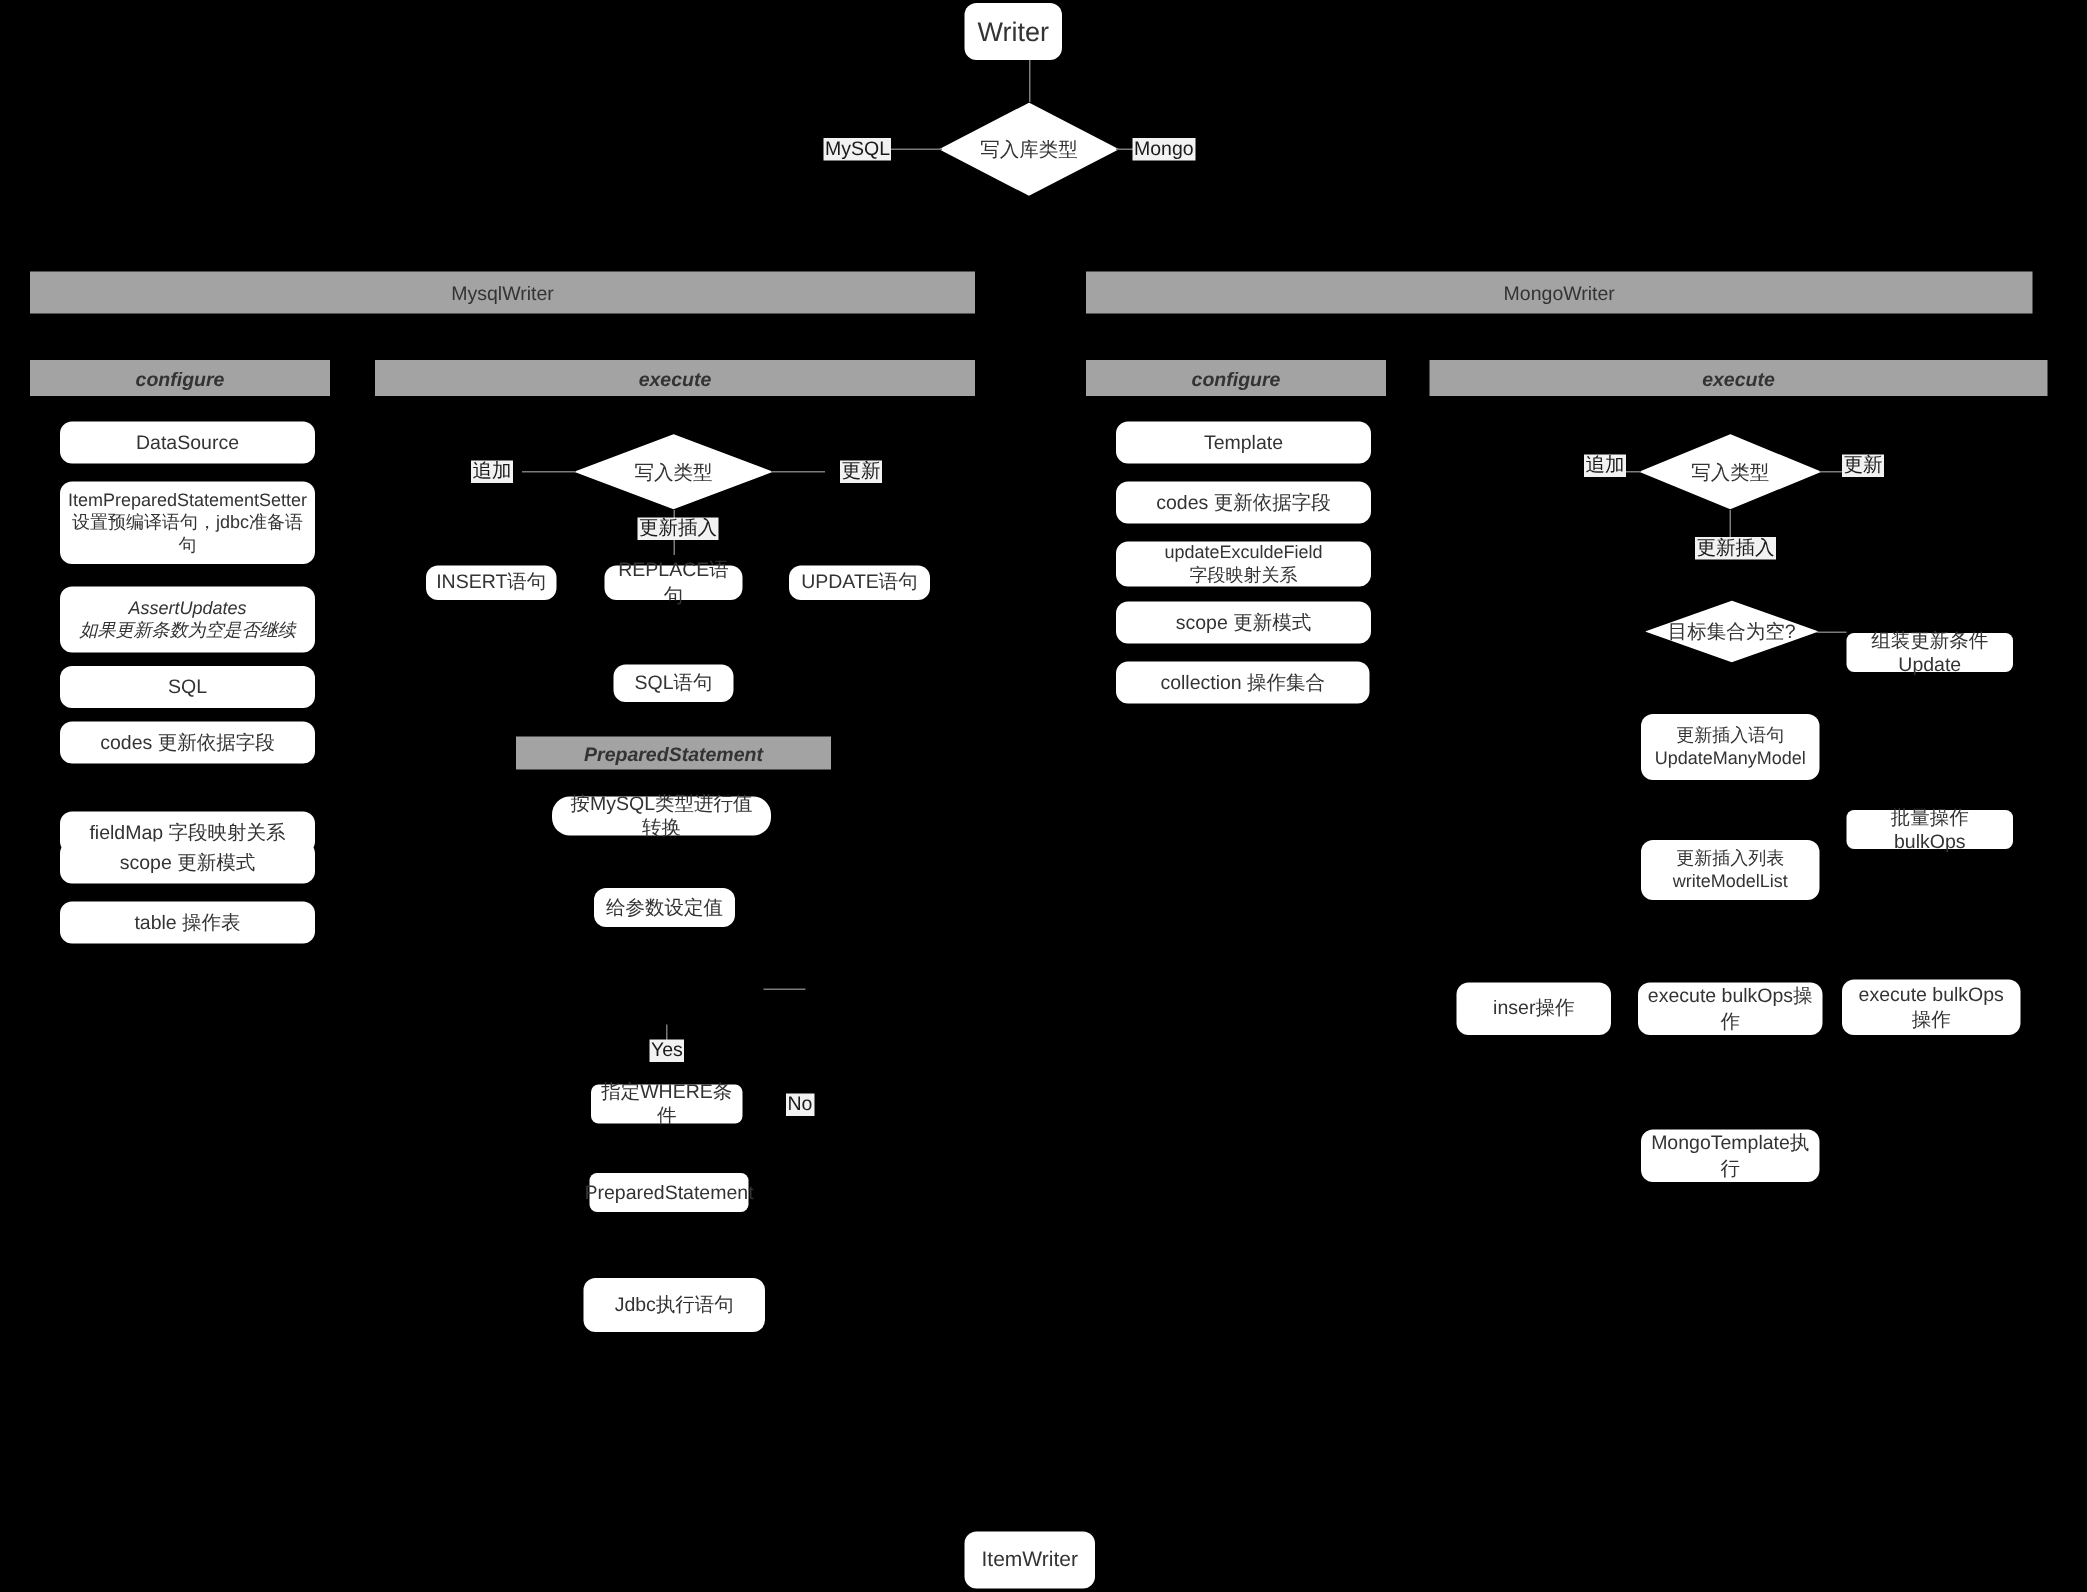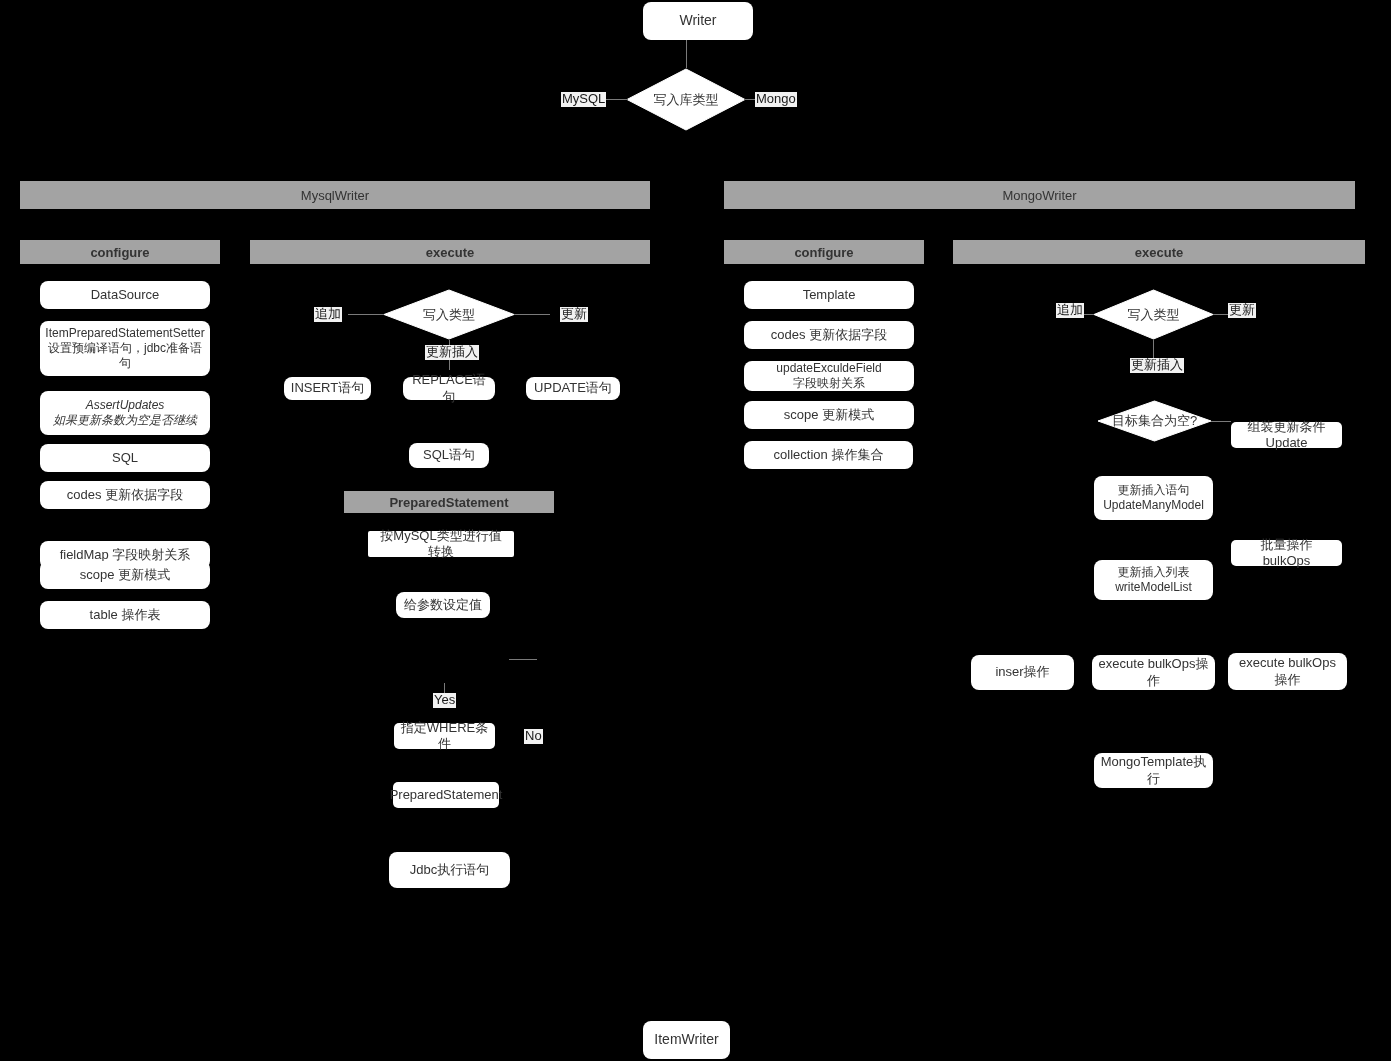--- a/index.html
+++ b/index.html
@@ -37,21 +37,21 @@
     background: #a3a3a3;
     color: #333333;
     display: flex;
     align-items: center;
     justify-content: center;
     text-align: center;
     font-size: 13px;
     box-sizing: border-box;
     border-radius: 0;
   }
-  .band.bold { font-weight: bold; }
+  .band.bold { font-weight: bold; font-style: italic; }
   
   .edge-label {
     position: absolute;
     background: #f2f2f2;
     color: #1a1a1a;
     font-size: 13px;
     line-height: 1.15;
     padding: 0 1px;
     white-space: nowrap;
     box-sizing: border-box;
@@ -76,35 +76,35 @@
   .stub {
     position: absolute;
     background: #7a7a7a;
   }
 </style>
 </head>
 <body>
 
 <div id="canvas">
 
-  <div class="node" style="left:643px; top:2px; width:110px; height:38px; font-size:14px;text-align:right;">Writer</div>
+  <div class="node" style="left:643px; top:2px; width:65px; height:38px; font-size:18px;text-align:right;">Writer</div>
 
   <div class="stub" style="left:686px; top:40px; width:1px; height:28px;"></div>
 
   <div class="diamond" style="left:626px; top:68px; width:120px; height:63px;">
     <svg width="120" height="63" viewBox="0 0 120 63">
       <polygon points="60,1 119,31.5 60,62 1,31.5" fill="#ffffff" stroke="#ffffff" stroke-width="1"></polygon>
     </svg>
     <div class="dlabel">写入库类型</div>
   </div>
 
   <div class="stub" style="left:592px; top:99px; width:36px; height:1px;"></div>
   <div class="stub" style="left:744px; top:99px; width:36px; height:1px;"></div>
 
-  <div class="edge-label" style="left:561px; top:92px;">MySQL</div>
+  <div class="edge-label" style="left:549px; top:92px;">MySQL</div>
   <div class="edge-label" style="left:755px; top:92px;">Mongo</div>
 
   <div class="band" style="left:20px; top:181px; width:630px; height:28px;">MysqlWriter</div>
 
   <div class="band bold" style="left:20px; top:240px; width:200px; height:24px;">configure</div>
 
   <div class="node" style="left:40px; top:281px; width:170px; height:28px;">DataSource</div>
   <div class="node" style="left:40px; top:321px; width:170px; height:55px; font-size:12px;">ItemPreparedStatementSetter
 设置预编译语句，jdbc准备语句</div>
   <div class="node" style="left:40px; top:391px; width:170px; height:44px; font-size:12px;font-style:italic;">AssertUpdates
@@ -133,21 +133,21 @@
   <div class="edge-label" style="left:425px; top:345px;">更新插入</div>
 
   <div class="node" style="left:284px; top:377px; width:87px; height:23px;">INSERT语句</div>
   <div class="node" style="left:403px; top:377px; width:92px; height:23px;">REPLACE语句</div>
   <div class="node" style="left:526px; top:377px; width:94px; height:23px;">UPDATE语句</div>
 
   <div class="node" style="left:409px; top:443px; width:80px; height:25px;">SQL语句</div>
 
   <div class="band bold" style="left:344px; top:491px; width:210px; height:22px;">PreparedStatement</div>
 
-  <div class="node" style="left:368px; top:531px; width:146px; height:26px; border-radius:2px;">按MySQL类型进行值转换</div>
+  <div class="node" style="left:368px; top:531px; width:146px; height:26px; border-radius:12px;">按MySQL类型进行值转换</div>
 
   <div class="node" style="left:396px; top:592px; width:94px; height:26px;">给参数设定值</div>
 
 
   <div class="stub" style="left:509px; top:659px; width:28px; height:1px;"></div>
   <div class="stub" style="left:444px; top:683px; width:1px; height:16px;"></div>
 
   <div class="edge-label" style="left:433px; top:693px;">Yes</div>
   <div class="edge-label" style="left:524px; top:729px;">No</div>
 

